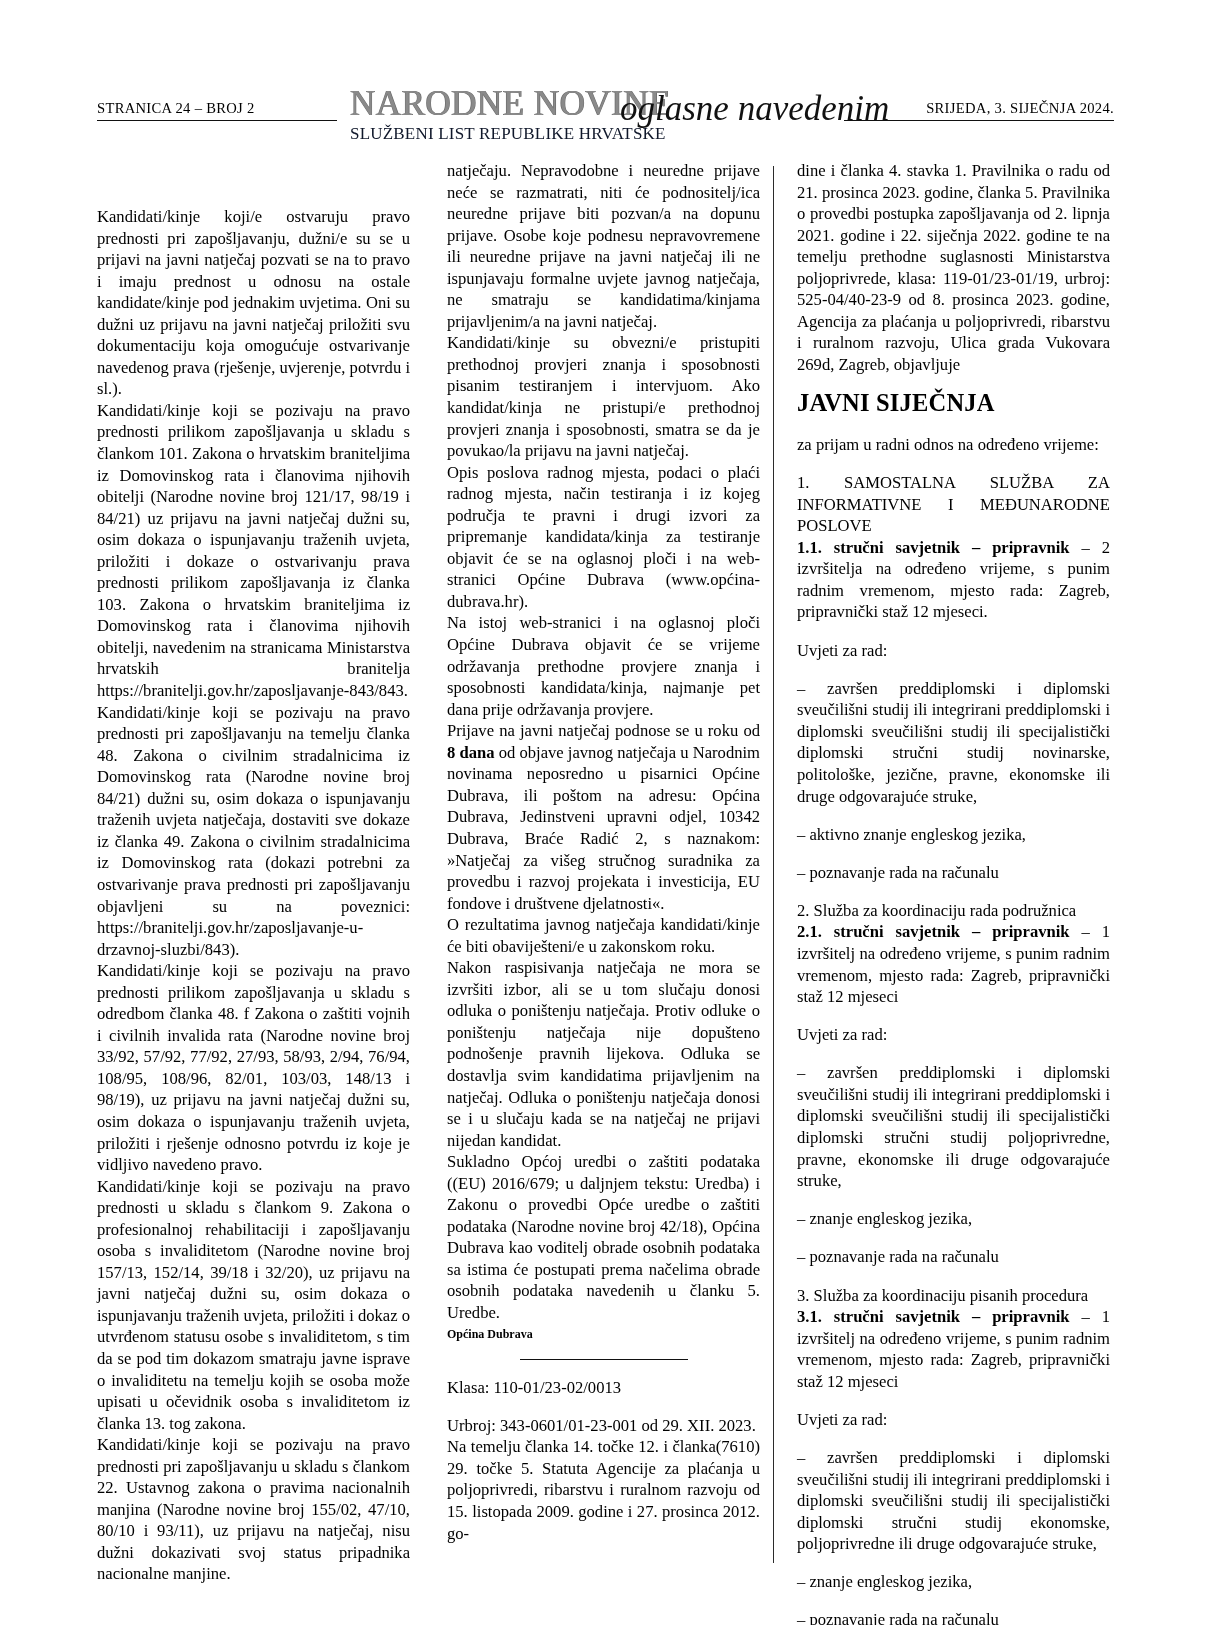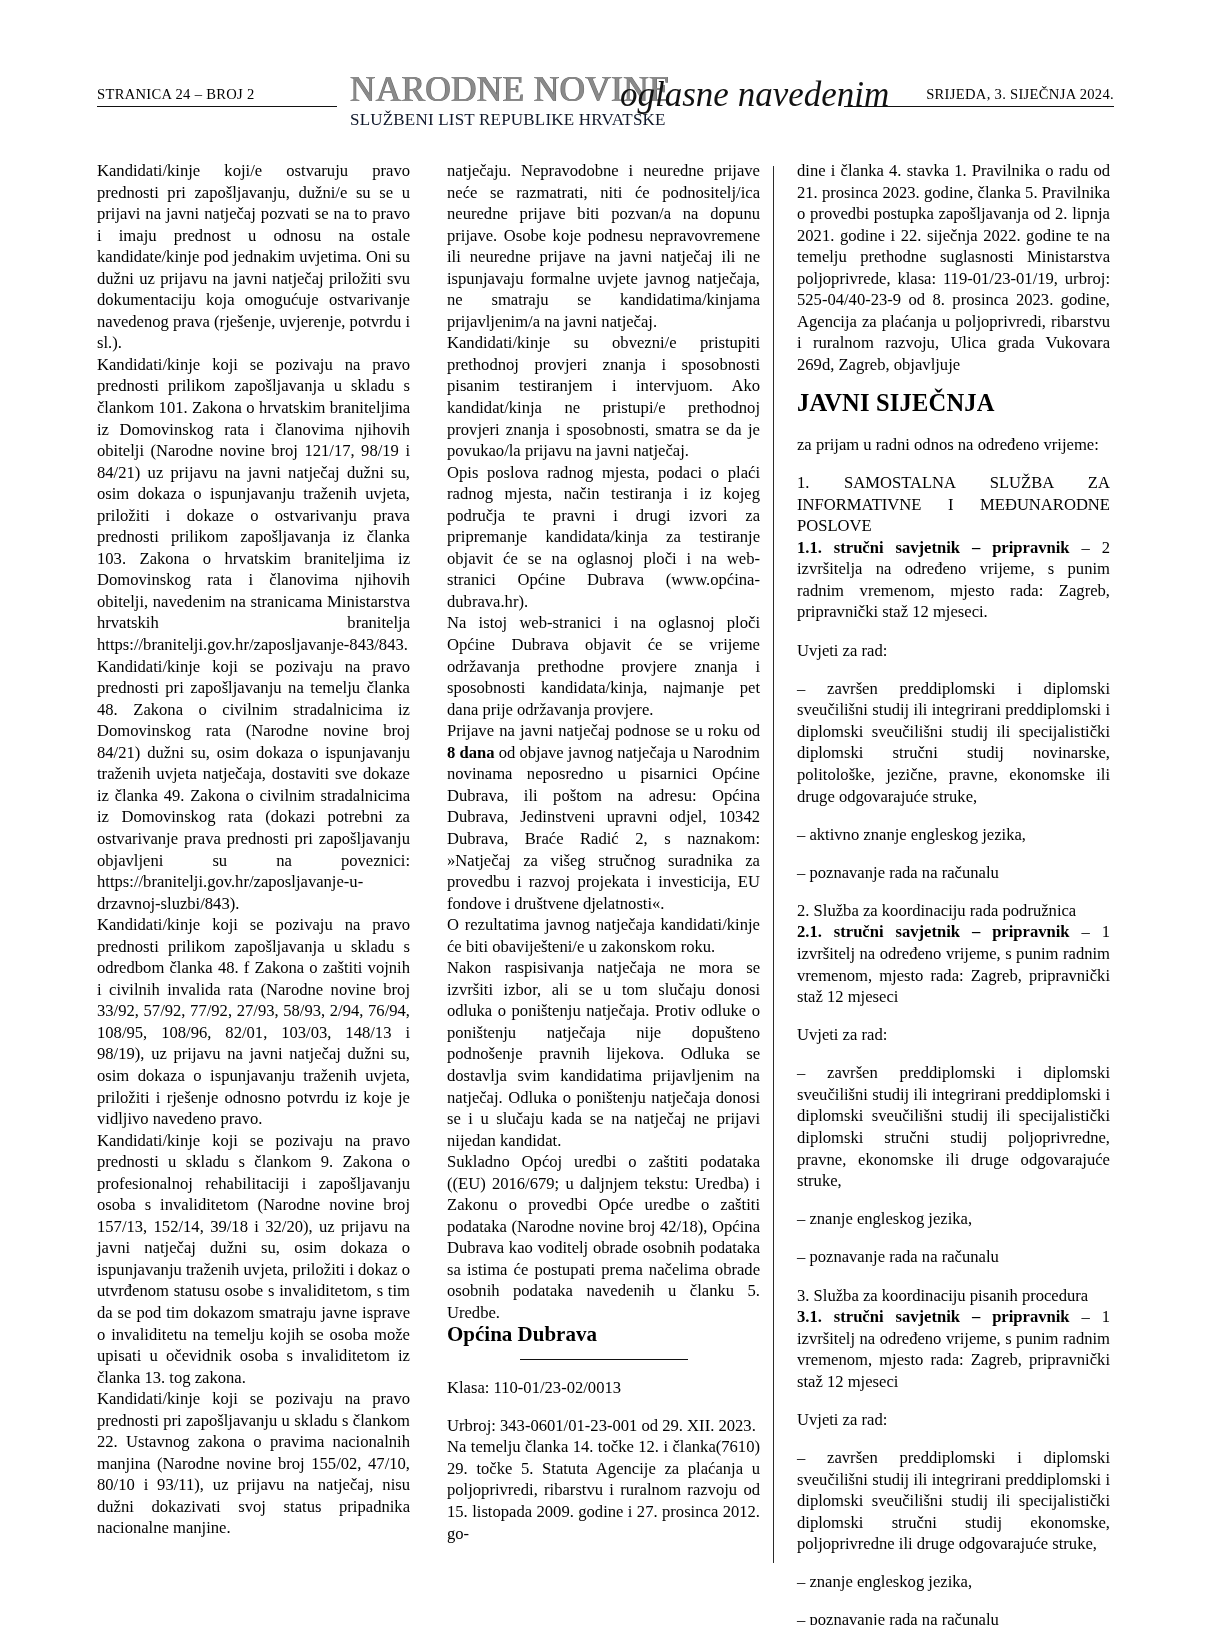--- a/index.html
+++ b/index.html
@@ -21,21 +21,21 @@
     height: 1625px;
     box-sizing: border-box;
     padding: 0;
     overflow: hidden;
   }
 
   
   .masthead {
     position: absolute;
     left: 97px;
-    top: 72px;
+    top: 86px;
     width: 1017px;
     height: 56px;
   }
   .mh-left {
     position: absolute;
     left: 0;
     top: 14px;
     width: 240px;
     text-align: left;
   }
@@ -117,21 +117,21 @@
   .col {
     position: absolute;
     top: 0;
     width: 313px;
     font-size: 16.6px;
     line-height: 21.55px;
     text-align: justify;
     text-justify: inter-word;
     hyphens: manual;
   }
-  .col-1 { left: 0px; }
+  .col-1 { left: 0px; margin-top: 46px; }
   .col-2 { left: 350px; }
   .col-3 { left: 700px; }
 
   .vrule {
     position: absolute;
     left: 676px;
     top: 6px;
     width: 0;
     height: 1397px;
     border-left: 1.1px solid #2b2b2b;
@@ -150,21 +150,21 @@
     display: inline-block;
     width: 100%;
   }
   
   .col p.nostretch::after { display: none; }
 
   .sig {
     margin: 0;
     text-align: right;
     font-weight: bold;
-    font-size: 21px;
+    font-size: 12px;
     line-height: 21.55px;
   }
   .sig::after { display: none !important; }
 
   .divider {
     margin: 14px auto 13px auto;
     width: 168px;
     border-bottom: 1.3px solid #111;
     height: 0;
   }

